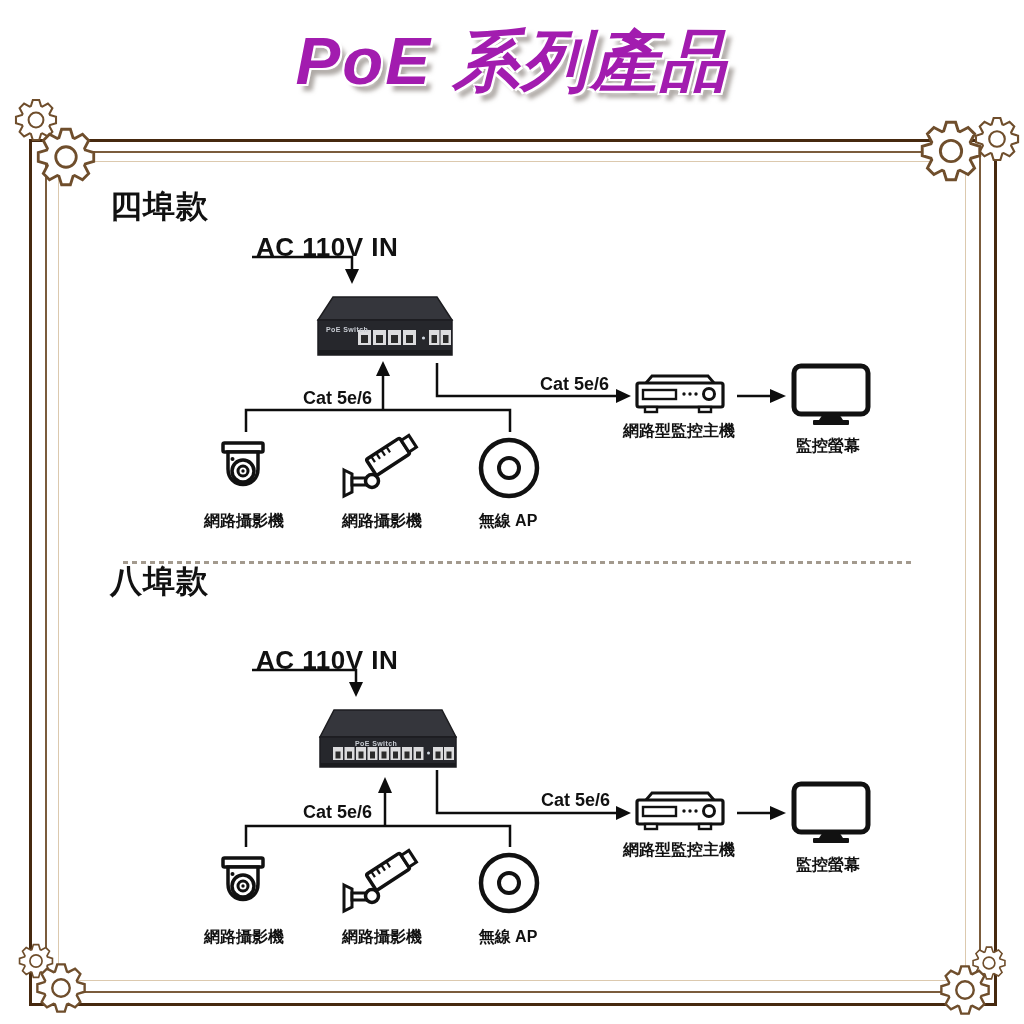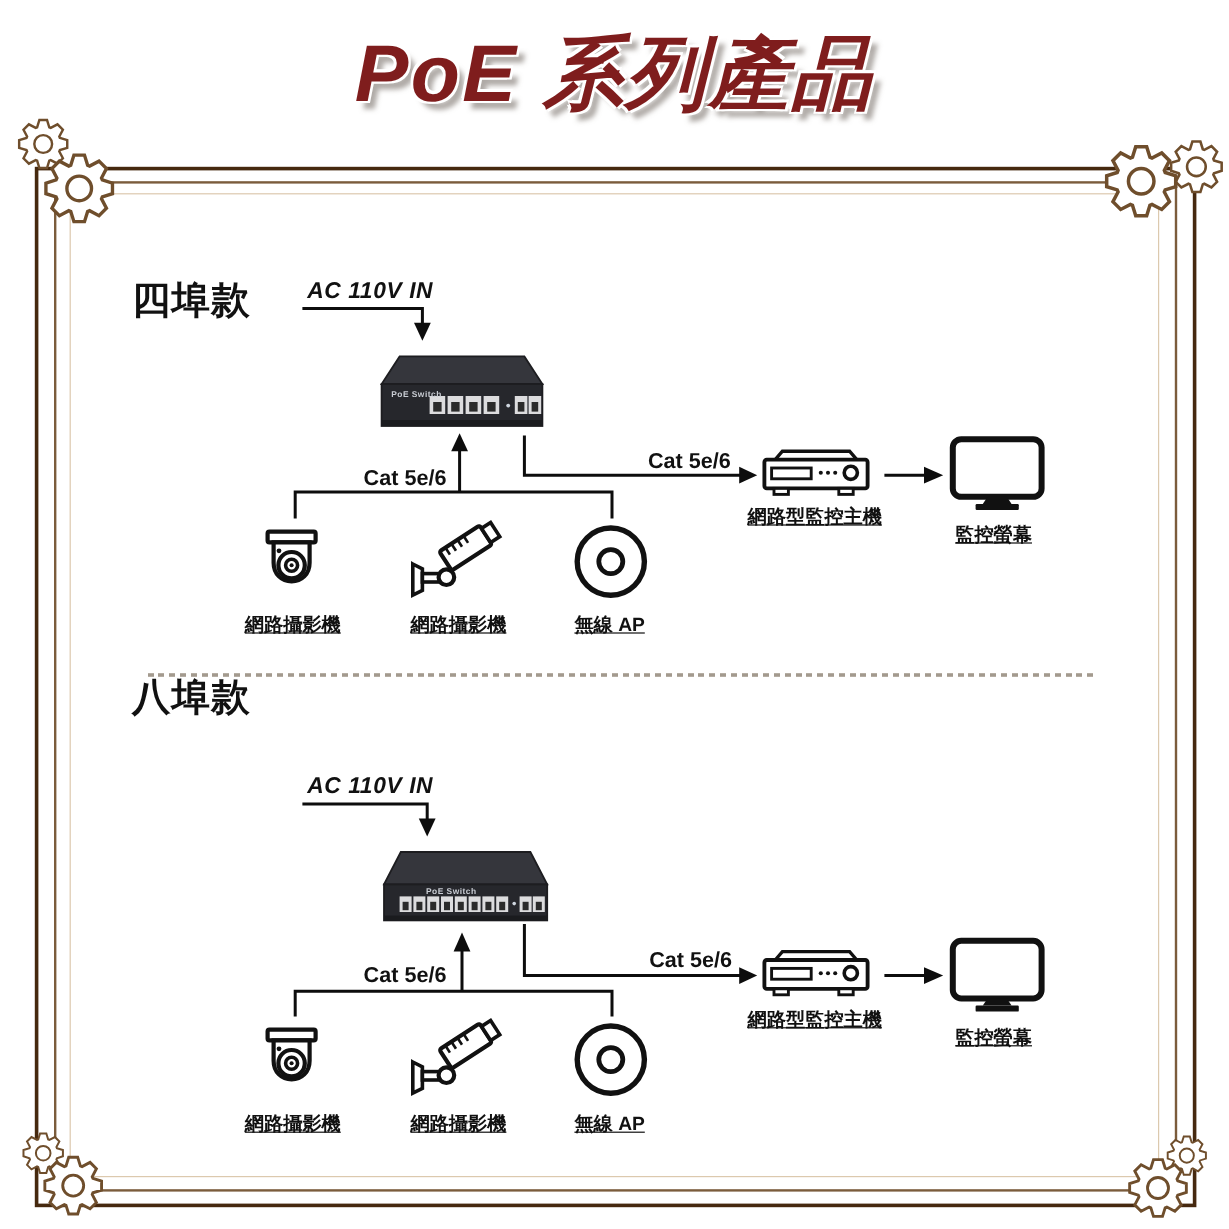--- a/index.html
+++ b/index.html
@@ -5,28 +5,28 @@
   html,body{margin:0;padding:0;background:#fff;}
   .stage{position:relative;width:1024px;height:1024px;background:#ffffff;overflow:hidden;
          font-family:"Liberation Sans","DejaVu Sans",sans-serif;color:#111;}
   
   .frame{position:absolute;pointer-events:none;}
   .frame.outer{left:29px;top:139px;width:962px;height:861px;border:3px solid #46290f;}
   .frame.mid{left:45px;top:151px;width:932px;height:838px;border:2px solid #7b5c3c;}
   .frame.inner{left:58px;top:161px;width:906px;height:818px;border:1px solid #dcc9ae;}
   
   .page-title{position:absolute;left:0;right:0;top:16px;text-align:center;
-    font-size:67px;font-weight:900;font-style:italic;letter-spacing:2px;color:#7f1d1d;
+    font-size:67px;font-weight:900;font-style:italic;letter-spacing:2px;color:#a21caf;
     text-shadow:-2px -2px 0 #fff,2px -2px 0 #fff,-2px 2px 0 #fff,2px 2px 0 #fff,
                 6px 7px 4px rgba(110,100,92,.55);}
   
   .heading{position:absolute;font-size:32px;font-weight:900;letter-spacing:1px;}
-  .lbl{position:absolute;font-size:16px;font-weight:bold;white-space:nowrap;transform:translateX(-50%);text-decoration:underline;}
+  .lbl{position:absolute;font-size:16px;font-weight:bold;white-space:nowrap;transform:translateX(-50%);}
   .cat{position:absolute;font-size:18px;font-weight:bold;white-space:nowrap;}
-  .ac{position:absolute;font-size:19px;font-weight:bold;letter-spacing:.5px;white-space:nowrap;font-style:italic;}
+  .ac{position:absolute;font-size:26px;font-weight:bold;letter-spacing:.5px;white-space:nowrap;}
   .sw-text{position:absolute;font-size:7px;font-weight:bold;color:#c9cdd4;letter-spacing:.4px;white-space:nowrap;}
   
   .divider{position:absolute;left:123px;top:561px;width:790px;height:3px;
     background:repeating-linear-gradient(90deg,#a39a8e 0 5px,transparent 5px 9px);}
   svg{position:absolute;overflow:visible;}
   .ln{stroke:#0d0d0d;stroke-width:2.5;fill:none;}
   .ah{fill:#0d0d0d;stroke:none;}
   .ic{stroke:#111;fill:#fff;}
 </style>
 </head>
@@ -79,21 +79,21 @@
     <path class="ln" d="M246,847 V826 H510 V847"></path>
     <path class="ln" d="M385,826 V791"></path>
       <polygon class="ah" points="378,793 392,793 385,777"></polygon>
     <path class="ln" d="M437,770 V813 H618"></path>
       <polygon class="ah" points="616,806 616,820 631,813"></polygon>
     <path class="ln" d="M737,813 H772"></path>
       <polygon class="ah" points="770,806 770,820 786,813"></polygon>
   </svg>
 
   <div>
-    <div class="heading" style="left:110px;top:185px;margin-top:44px;">四埠款</div>
+    <div class="heading" style="left:110px;top:185px;">四埠款</div>
     <div class="ac" style="left:256px;top:232px;">AC 110V IN</div>
 
     <svg style="left:310px;top:293px;" width="150" height="68" viewBox="0 0 150 68">
       <polygon points="23,4 127,4 142,27 8,27" fill="#35363c" stroke="#1d1d20" stroke-width="1.5"></polygon>
       <rect x="8" y="27" width="134" height="35" fill="#26272c" stroke="#1d1d20" stroke-width="1.5"></rect>
       <rect x="8" y="57" width="134" height="5" fill="#1a1b1e"></rect>
       <g>
         <rect x="48" y="37" width="13" height="15" fill="#dcdcde"></rect>
           <rect x="51" y="42" width="7" height="8" fill="#2b2b2b"></rect>
         <rect x="63" y="37" width="13" height="15" fill="#dcdcde"></rect>

